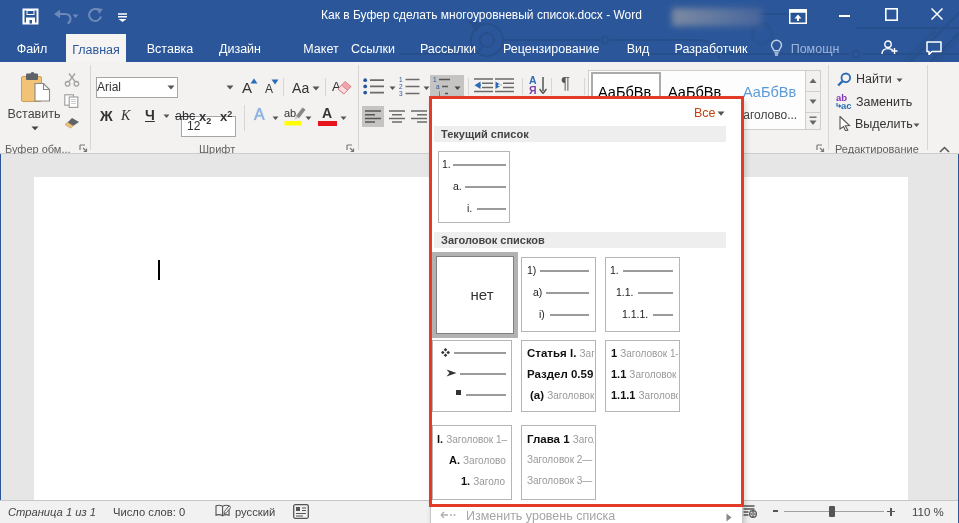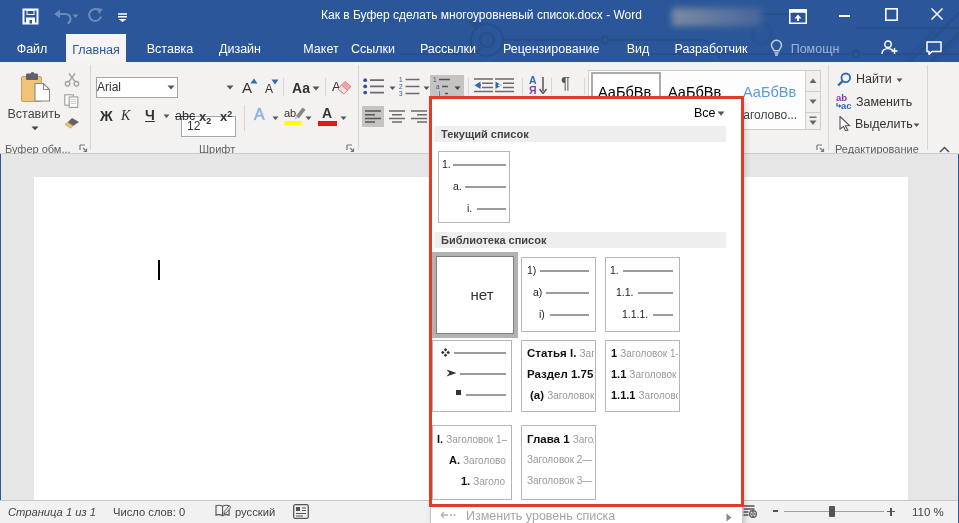--- a/index.html
+++ b/index.html
@@ -182,21 +182,21 @@
   </svg>
 <div class="btxt" style="left:242px;top:79px;font-size:15px;">А</div>
 <svg class="abs" style="left:250px;top:78px;" width="8" height="6" viewBox="0 0 8 6">
     <path d="M4 0.5 l3.5 5 h-7 z" fill="#2b6cb5"></path>
   </svg>
 <div class="btxt" style="left:265px;top:82px;font-size:12px;">А</div>
 <svg class="abs" style="left:271px;top:79px;" width="8" height="6" viewBox="0 0 8 6">
     <path d="M0.5 0.5 h7 l-3.5 5 z" fill="#2b6cb5"></path>
   </svg>
 <div class="gsep" style="left:283px;top:78px;height:18px;"></div>
-<div class="btxt" style="left:292px;top:80px;font-size:14px;font-weight:bold;">Аа</div>
+<div class="btxt" style="left:292px;top:80px;font-size:14px;">Аа</div>
 <svg class="abs" style="left:312px;top:86px;" width="8" height="6" viewBox="0 0 8 6">
     <path d="M0.5 0.5 l3.5 4 l3.5 -4 z" fill="#555"></path>
   </svg>
 <div class="gsep" style="left:325px;top:78px;height:18px;"></div>
 <div class="btxt" style="left:332px;top:79px;font-size:13px;">А</div>
 <svg class="abs" style="left:336px;top:80px;" width="16" height="15" viewBox="0 0 16 15">
   <path d="M2 9 L9 1.5 L15 6.5 L8 14 Z" fill="#f1a5ab" stroke="#d5868d" stroke-width="1"></path>
   <path d="M2 9 L5.5 5.2 L11.5 10.2 L8 14 Z" fill="#fbdfe1" stroke="#d5868d" stroke-width="1"></path>
 </svg>
 
@@ -391,34 +391,34 @@
   <path d="M6.8 9 h6.4 M10 5.8 a5 5 0 0 1 0 6.4 M10 5.8 a5 5 0 0 0 0 6.4" stroke="#555" stroke-width="0.8" fill="none"></path>
 </svg>
 <div class="abs" style="left:773px;top:510px;width:5px;height:2px;background:#555;"></div>
 <div class="abs" style="left:784px;top:511px;width:100px;height:1px;background:#a0a0a0;"></div>
 <div class="abs" style="left:829px;top:506px;width:6px;height:11px;background:#555;border-radius:1px;"></div>
 <div class="abs" style="left:887px;top:510.5px;width:8px;height:1.8px;background:#555;"></div>
 <div class="abs" style="left:887px;top:507.5px;width:1.8px;height:8px;background:#555;margin-left:3.1px;"></div>
 <div class="stxt" style="left:912px;font-size:11.5px;">110 %</div>
 
 <div class="abs" id="dd"></div>
-<div class="abs" style="left:694px;top:106px;font-size:12.5px;color:#000000;z-index:10;">Все</div>
+<div class="abs" style="left:694px;top:106px;font-size:12.5px;color:#c2410c;z-index:10;">Все</div>
 <svg class="abs" style="left:717px;top:111px;z-index:10;" width="8" height="6" viewBox="0 0 8 6">
     <path d="M0.5 0.5 l3.5 4.3 l3.5 -4.3 z" fill="#555"></path>
   </svg>
 <div class="ddhead" style="left:434px;top:126px;z-index:10;">Текущий список</div>
 
 <div class="lbox" style="left:438px;top:151px;width:72px;height:72px;z-index:10;"></div>
 <div class="abs" style="left:442px;top:158px;font-size:10.5px;color:#222;z-index:11;">1.</div>
 <div class="gline" style="left:453px;top:164px;width:53px;z-index:11;"></div>
 <div class="abs" style="left:453px;top:180px;font-size:10.5px;color:#222;z-index:11;">a.</div>
 <div class="gline" style="left:465px;top:186px;width:41px;z-index:11;"></div>
 <div class="abs" style="left:467px;top:202px;font-size:10.5px;color:#222;z-index:11;">i.</div>
 <div class="gline" style="left:477px;top:208px;width:29px;z-index:11;"></div>
-<div class="ddhead" style="left:434px;top:232px;z-index:10;">Библиотека список</div>
+<div class="ddhead" style="left:434px;top:232px;z-index:10;">Заголовок списков</div>
 
 <div class="abs" style="left:432px;top:252px;width:86px;height:86px;background:#b2b2b2;z-index:10;"></div>
 <div class="lbox" style="left:436px;top:256px;width:78px;height:78px;border-color:#808080;z-index:10;"></div>
 <div class="abs" style="left:436px;top:286px;width:92px;text-align:center;font-size:15px;color:#333;z-index:11;">нет</div>
 
 <div class="lbox" style="left:521px;top:257px;width:75px;height:75px;z-index:10;"></div>
 <div class="abs" style="left:527px;top:264px;font-size:10.5px;color:#222;z-index:11;">1)</div>
 <div class="gline" style="left:540px;top:270px;width:49px;z-index:11;"></div>
 <div class="abs" style="left:533px;top:286px;font-size:10.5px;color:#222;z-index:11;">a)</div>
 <div class="gline" style="left:546px;top:292px;width:43px;z-index:11;"></div>
@@ -445,21 +445,21 @@
 <div class="gline" style="left:454px;top:352px;width:52px;z-index:11;"></div>
 <svg class="abs" style="left:446px;top:369px;z-index:11;" width="11" height="8" viewBox="0 0 11 8">
     <path d="M0.5 0.5 L10.5 4 L0.5 7.5 L3.5 4 Z" fill="#333"></path>
   </svg>
 <div class="gline" style="left:460px;top:373px;width:46px;z-index:11;"></div>
 <div class="abs" style="left:456px;top:390px;width:5px;height:5px;background:#333;z-index:11;"></div>
 <div class="gline" style="left:466px;top:394px;width:40px;z-index:11;"></div>
 
 <div class="lbox" style="left:521px;top:340px;width:75px;height:72px;z-index:10;"></div>
 <div class="abs" style="left:527px;top:347px;font-size:11.5px;color:#111;z-index:11;white-space:nowrap;width:67px;overflow:hidden;font-weight:bold;">Статья I. <span style="color:#999;font-size:10px;font-weight:normal;">Заго</span></div>
-<div class="abs" style="left:527px;top:368px;font-size:11.5px;color:#111;z-index:11;white-space:nowrap;width:67px;overflow:hidden;font-weight:bold;">Раздел 1.75 </div>
+<div class="abs" style="left:527px;top:368px;font-size:11.5px;color:#111;z-index:11;white-space:nowrap;width:67px;overflow:hidden;font-weight:bold;">Раздел 0.59 </div>
 <div class="abs" style="left:530px;top:389px;font-size:11.5px;color:#111;z-index:11;white-space:nowrap;width:64px;overflow:hidden;font-weight:bold;">(а) <span style="color:#999;font-size:10px;font-weight:normal;">Заголовок</span></div>
 
 <div class="lbox" style="left:605px;top:340px;width:75px;height:72px;z-index:10;"></div>
 <div class="abs" style="left:611px;top:347px;font-size:11px;color:#111;z-index:11;white-space:nowrap;width:67px;overflow:hidden;font-weight:bold;">1 <span style="color:#999;font-size:10px;font-weight:normal;">Заголовок 1–</span></div>
 <div class="abs" style="left:611px;top:368px;font-size:11px;color:#111;z-index:11;white-space:nowrap;width:67px;overflow:hidden;font-weight:bold;">1.1 <span style="color:#999;font-size:10px;font-weight:normal;">Заголовок</span></div>
 <div class="abs" style="left:611px;top:389px;font-size:11px;color:#111;z-index:11;white-space:nowrap;width:67px;overflow:hidden;font-weight:bold;">1.1.1 <span style="color:#999;font-size:10px;font-weight:normal;">Заголово</span></div>
 
 <div class="lbox" style="left:432px;top:425px;width:80px;height:75px;z-index:10;"></div>
 <div class="abs" style="left:437px;top:433px;font-size:11px;color:#111;z-index:11;white-space:nowrap;width:72px;overflow:hidden;font-weight:bold;">I. <span style="color:#999;font-size:10px;font-weight:normal;">Заголовок 1–</span></div>
 <div class="abs" style="left:449px;top:454px;font-size:11px;color:#111;z-index:11;white-space:nowrap;width:60px;overflow:hidden;font-weight:bold;">А. <span style="color:#999;font-size:10px;font-weight:normal;">Заголово</span></div>

